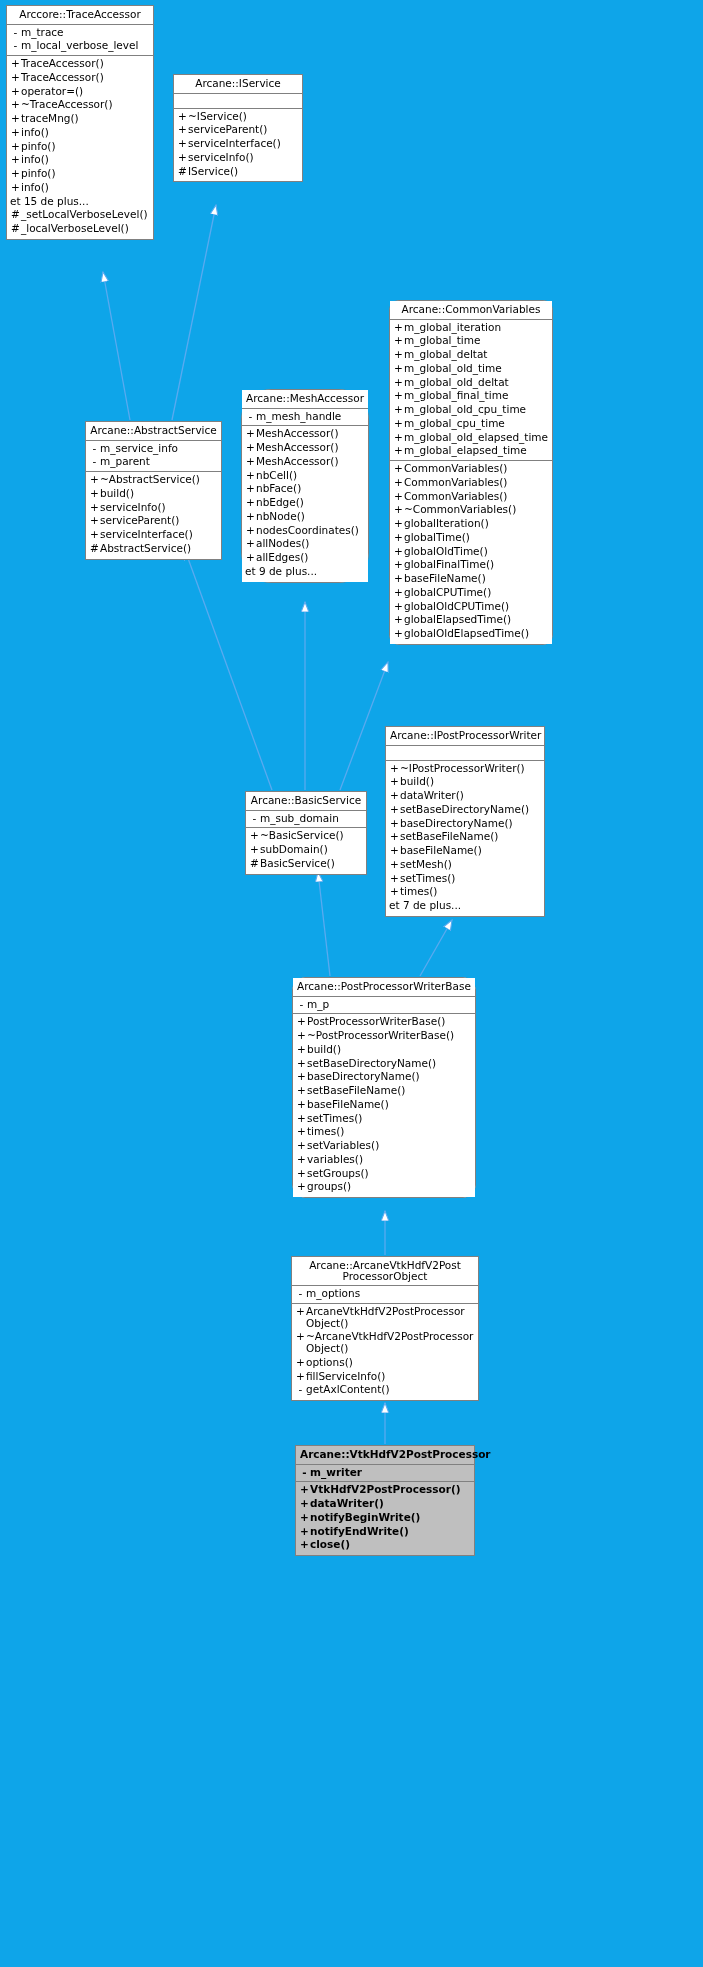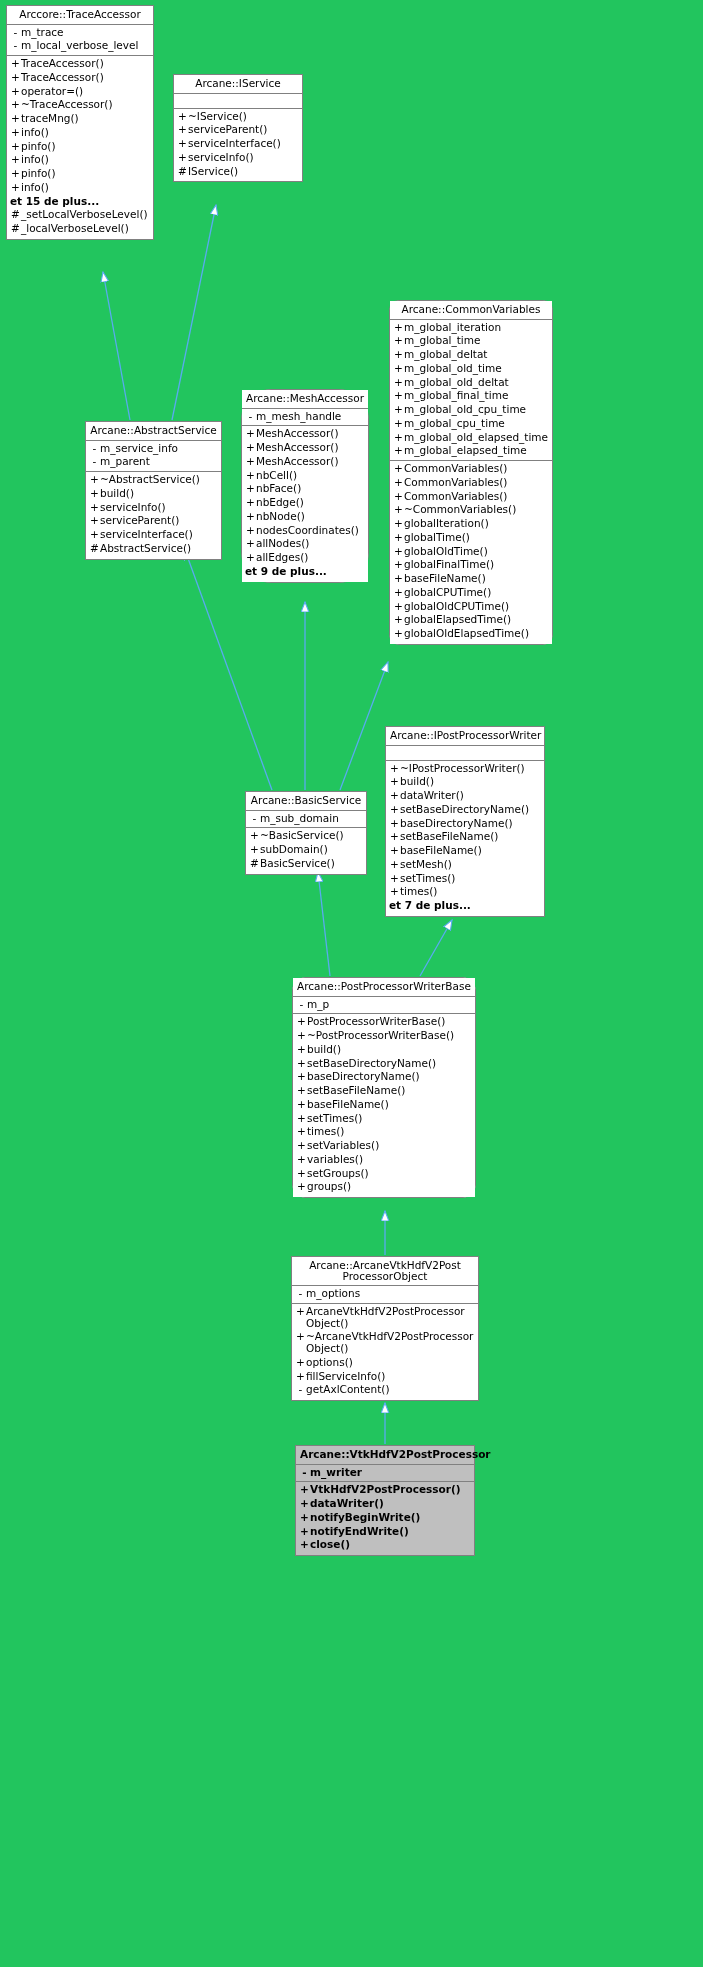--- a/index.html
+++ b/index.html
@@ -7,21 +7,21 @@
     padding: 0;
     background: #000000;
   }
   body {
     font-family: "DejaVu Sans", "Liberation Sans", sans-serif;
   }
   #canvas {
     position: relative;
     width: 703px;
     height: 1967px;
-    background: #22c55e;
+    background: #0ea5e9;
     overflow: hidden;
   }
   svg.edges {
     position: absolute;
     left: 0; top: 0;
     width: 703px;
     height: 1967px;
     pointer-events: none;
   }
   .umlclass {
@@ -71,21 +71,20 @@
   .row .vis {
     display: inline-block;
     width: 11px;
     flex: 0 0 11px;
     text-align: center;
   }
   .row .nm {
     flex: 1 1 auto;
   }
   .row.plain {
-    font-weight: bold;
   }
   .empty-sec {
     height: 11px;
   }
 </style>
 </head>
 <body>
 
 <div id="canvas">
 

